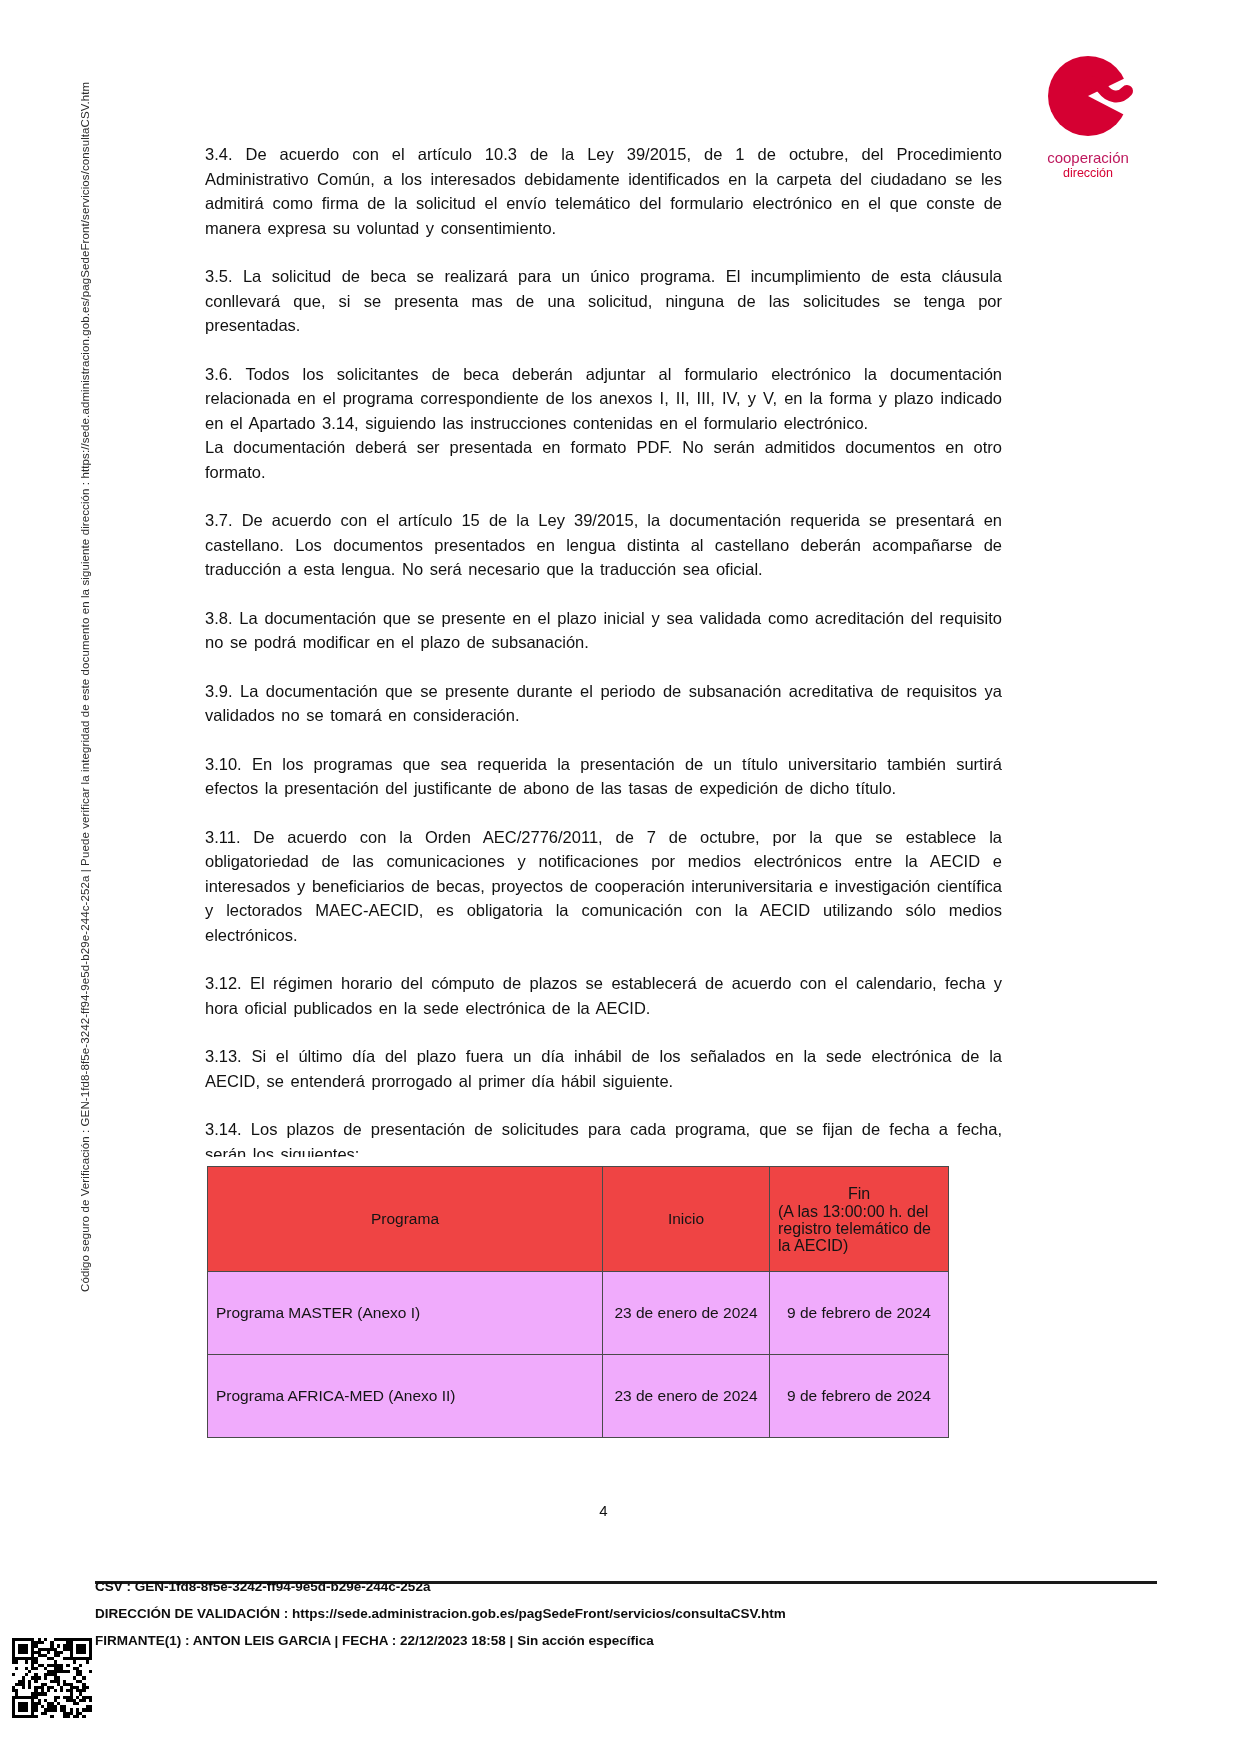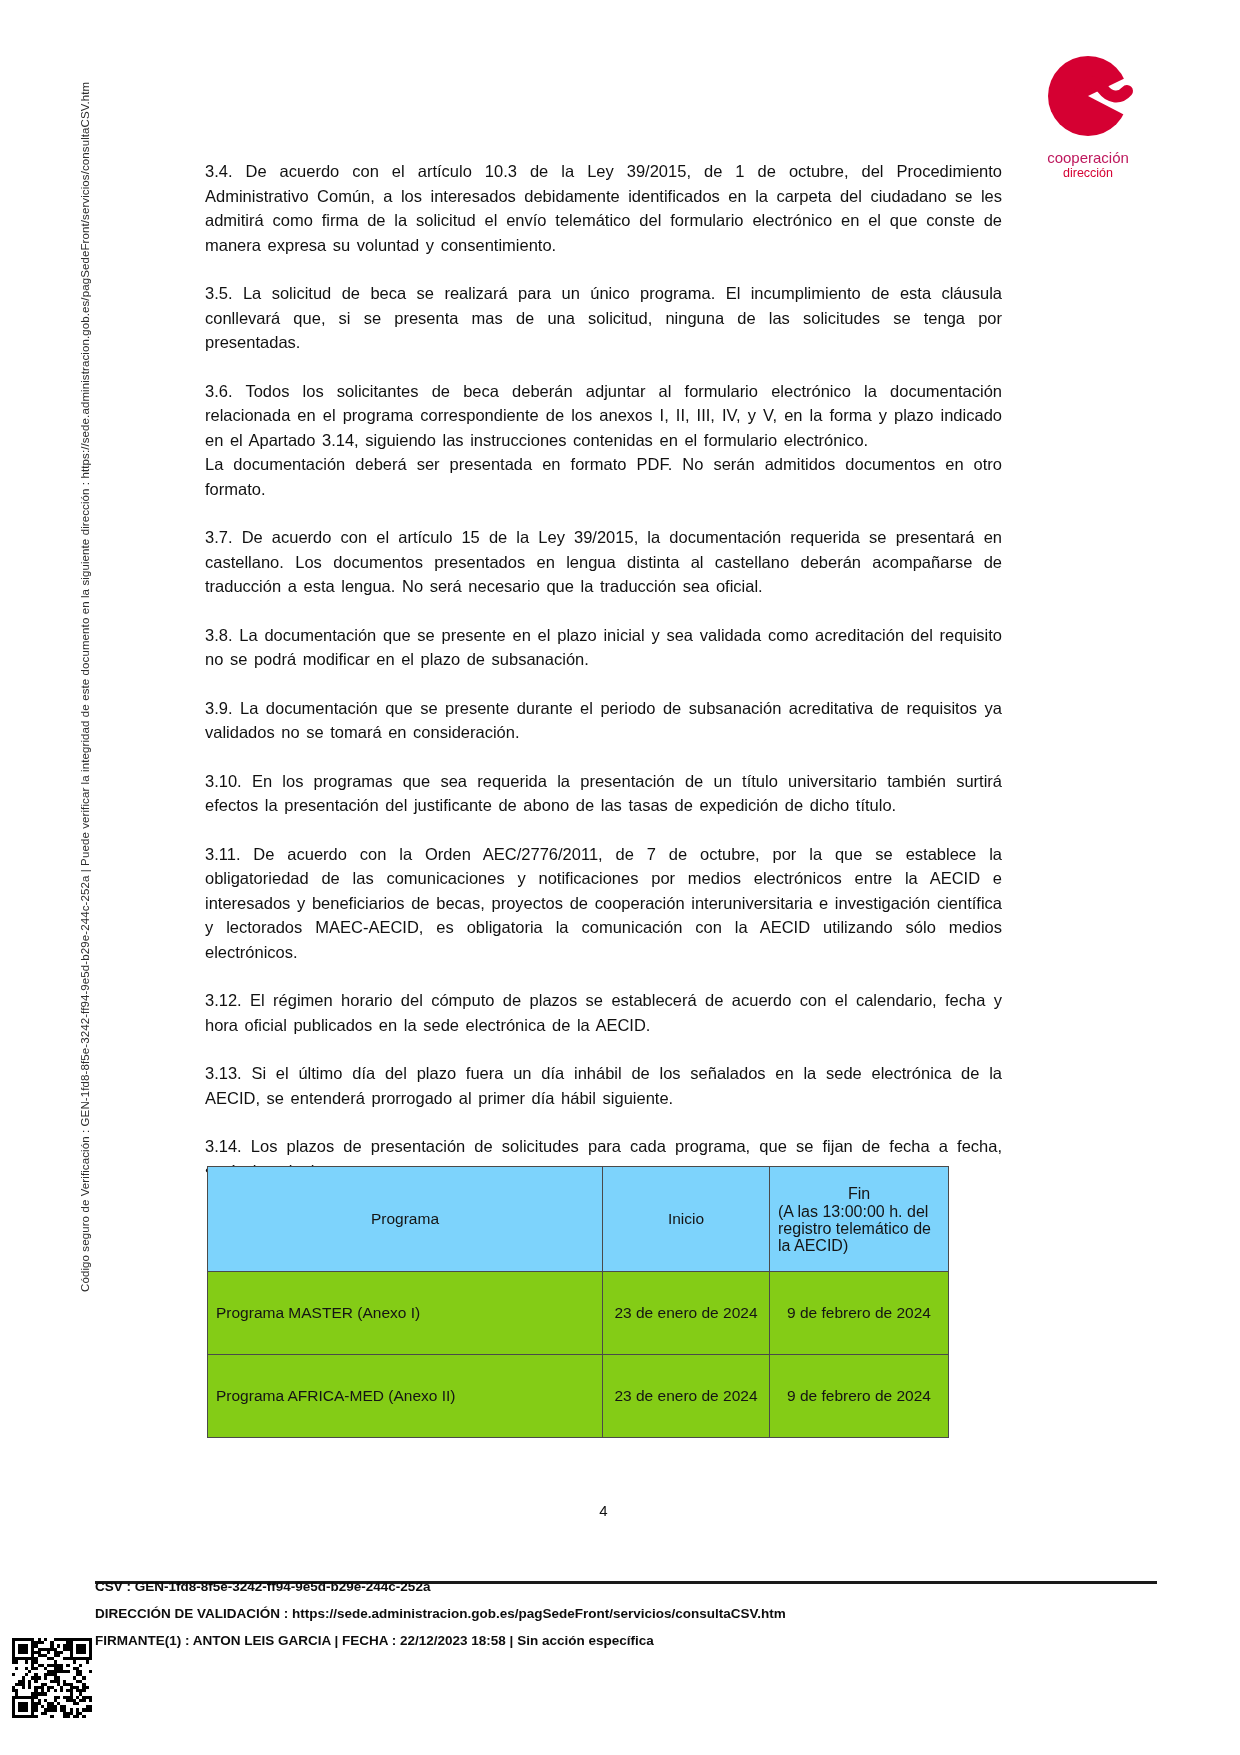--- a/index.html
+++ b/index.html
@@ -24,42 +24,42 @@
   }
   
   .logo{
     position:absolute;left:1026px;top:52px;width:124px;
     text-align:center;
   }
   .logo .logo-line1{font-size:15px;color:#be185d;line-height:16px;margin-top:2px;}
   .logo .logo-line2{font-size:12.5px;color:#d50032;line-height:14px;}
   
   .content{
-    position:absolute;left:205px;top:159px;width:797px;height:1015px;
+    position:absolute;left:205px;top:142px;width:797px;height:1015px;
     font-size:16.5px;line-height:24.5px;
     text-align:justify;word-spacing:2px;
     overflow:hidden;
   }
   .content p{margin:0 0 24px 0;}
   
   .plazos-table{
     position:absolute;left:207px;top:1166px;
     border-collapse:collapse;
     table-layout:fixed;
   }
   .plazos-table td,.plazos-table th{
     border:1.5px solid #4a4a4a;
     font-size:15.5px;font-weight:normal;
     color:#141414;
     vertical-align:middle;
     padding:4px 8px;
-    background:#84cc16;
+    background:#f0abfc;
     word-spacing:normal;
   }
-  .plazos-table th{background:#7dd3fc;}
+  .plazos-table th{background:#ef4444;}
   .col-programa{width:395px;}
   .col-inicio{width:167px;}
   .col-fin{width:179px;}
   .th-programa,.th-inicio{font-weight:bold;text-align:center;height:96px;}
   .th-fin{height:96px;text-align:left;}
   .fin-title{font-weight:normal;font-size:16px;text-align:center;}
   .fin-sub{font-weight:normal;font-size:16px;line-height:17px;text-align:left;}
   .row-cell-programa{height:74px;text-align:left;padding-left:20px;}
   .row-cell-date{text-align:center;}
   

